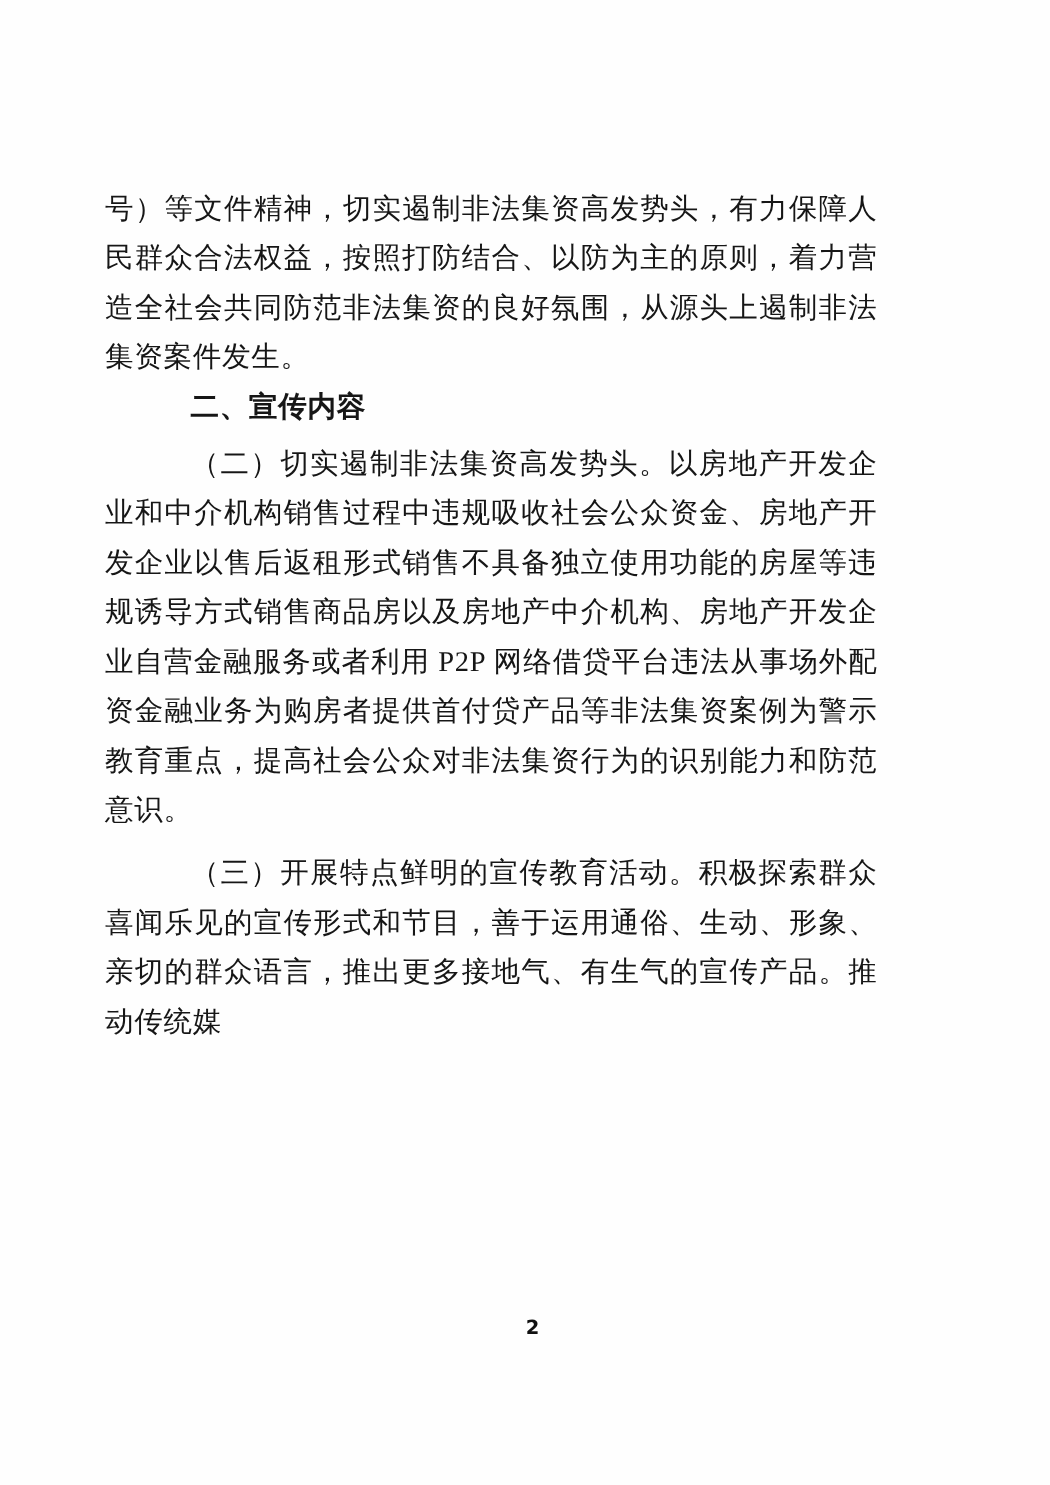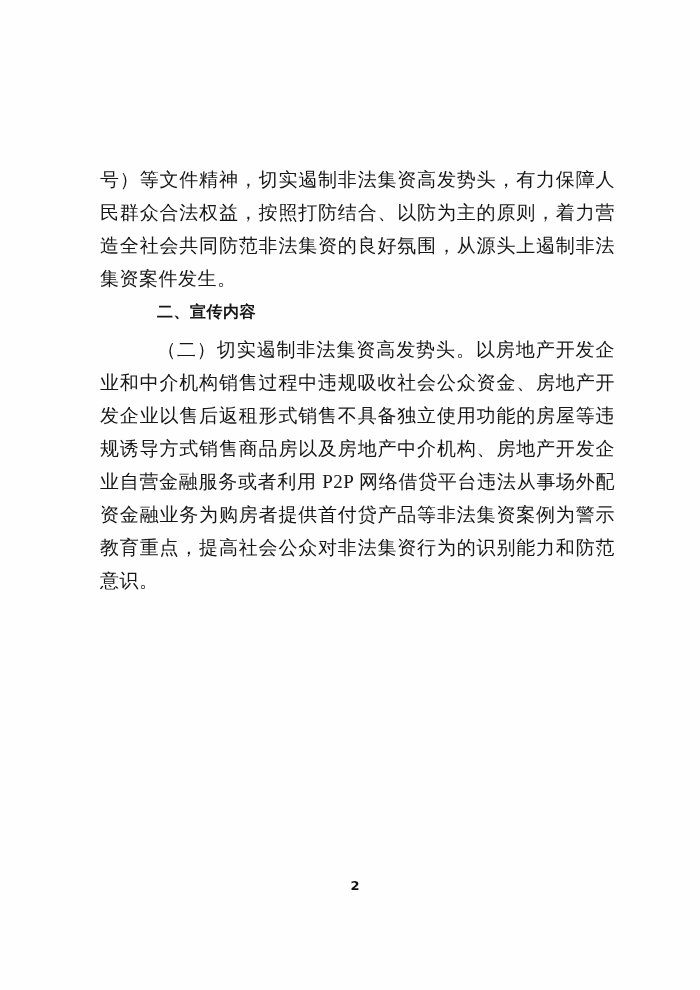--- a/index.html
+++ b/index.html
@@ -11,39 +11,38 @@
     position: relative;
     width: 700px;
     height: 990px;
     background: #fefefe;
     overflow: hidden;
     font-family: "Liberation Serif", "DejaVu Serif", serif;
     color: #161616;
   }
   .content {
     position: absolute;
-    left: 100px;
+    left: 70px;
     top: 123px;
     width: 515px;
     font-size: 19px;
     line-height: 33px;
     text-align: justify;
     letter-spacing: 0.5px;
-    margin-top: 40px;
   }
   .content p {
     margin: 0;
     text-indent: 57px;
   }
   .content p.continuation {
     text-indent: 0;
   }
   .content .section-heading {
     margin: 0;
-    font-size: 16px;
+    font-size: 19px;
     font-weight: bold;
     line-height: 33px;
     text-indent: 57px;
   }
   .content p.para-2 { margin-top: 5px; }
   .content p.para-3 { margin-top: 9px; }
   .page-number {
     position: absolute;
     top: 878px;
     left: 0;
@@ -56,15 +55,16 @@
   }
 </style>
 </head>
 <body>
 
 <div class="page">
   <div class="content">
     <p class="continuation">号）等文件精神，切实遏制非法集资高发势头，有力保障人民群众合法权益，按照打防结合、以防为主的原则，着力营造全社会共同防范非法集资的良好氛围，从源头上遏制非法集资案件发生。</p>
     <div class="section-heading">二、宣传内容</div>
     <p class="para-2">（二）切实遏制非法集资高发势头。以房地产开发企业和中介机构销售过程中违规吸收社会公众资金、房地产开发企业以售后返租形式销售不具备独立使用功能的房屋等违规诱导方式销售商品房以及房地产中介机构、房地产开发企业自营金融服务或者利用 P2P 网络借贷平台违法从事场外配资金融业务为购房者提供首付贷产品等非法集资案例为警示教育重点，提高社会公众对非法集资行为的识别能力和防范意识。</p>
+    <p class="para-3">（三）开展特点鲜明的宣传教育活动。积极探索群众喜闻乐见的宣传形式和节目，善于运用通俗、生动、形象、亲切的群众语言，推出更多接地气、有生气的宣传产品。推动传统媒</p>
   </div>
   <div class="page-number">2</div>
 </div>
 
 </body></html>

